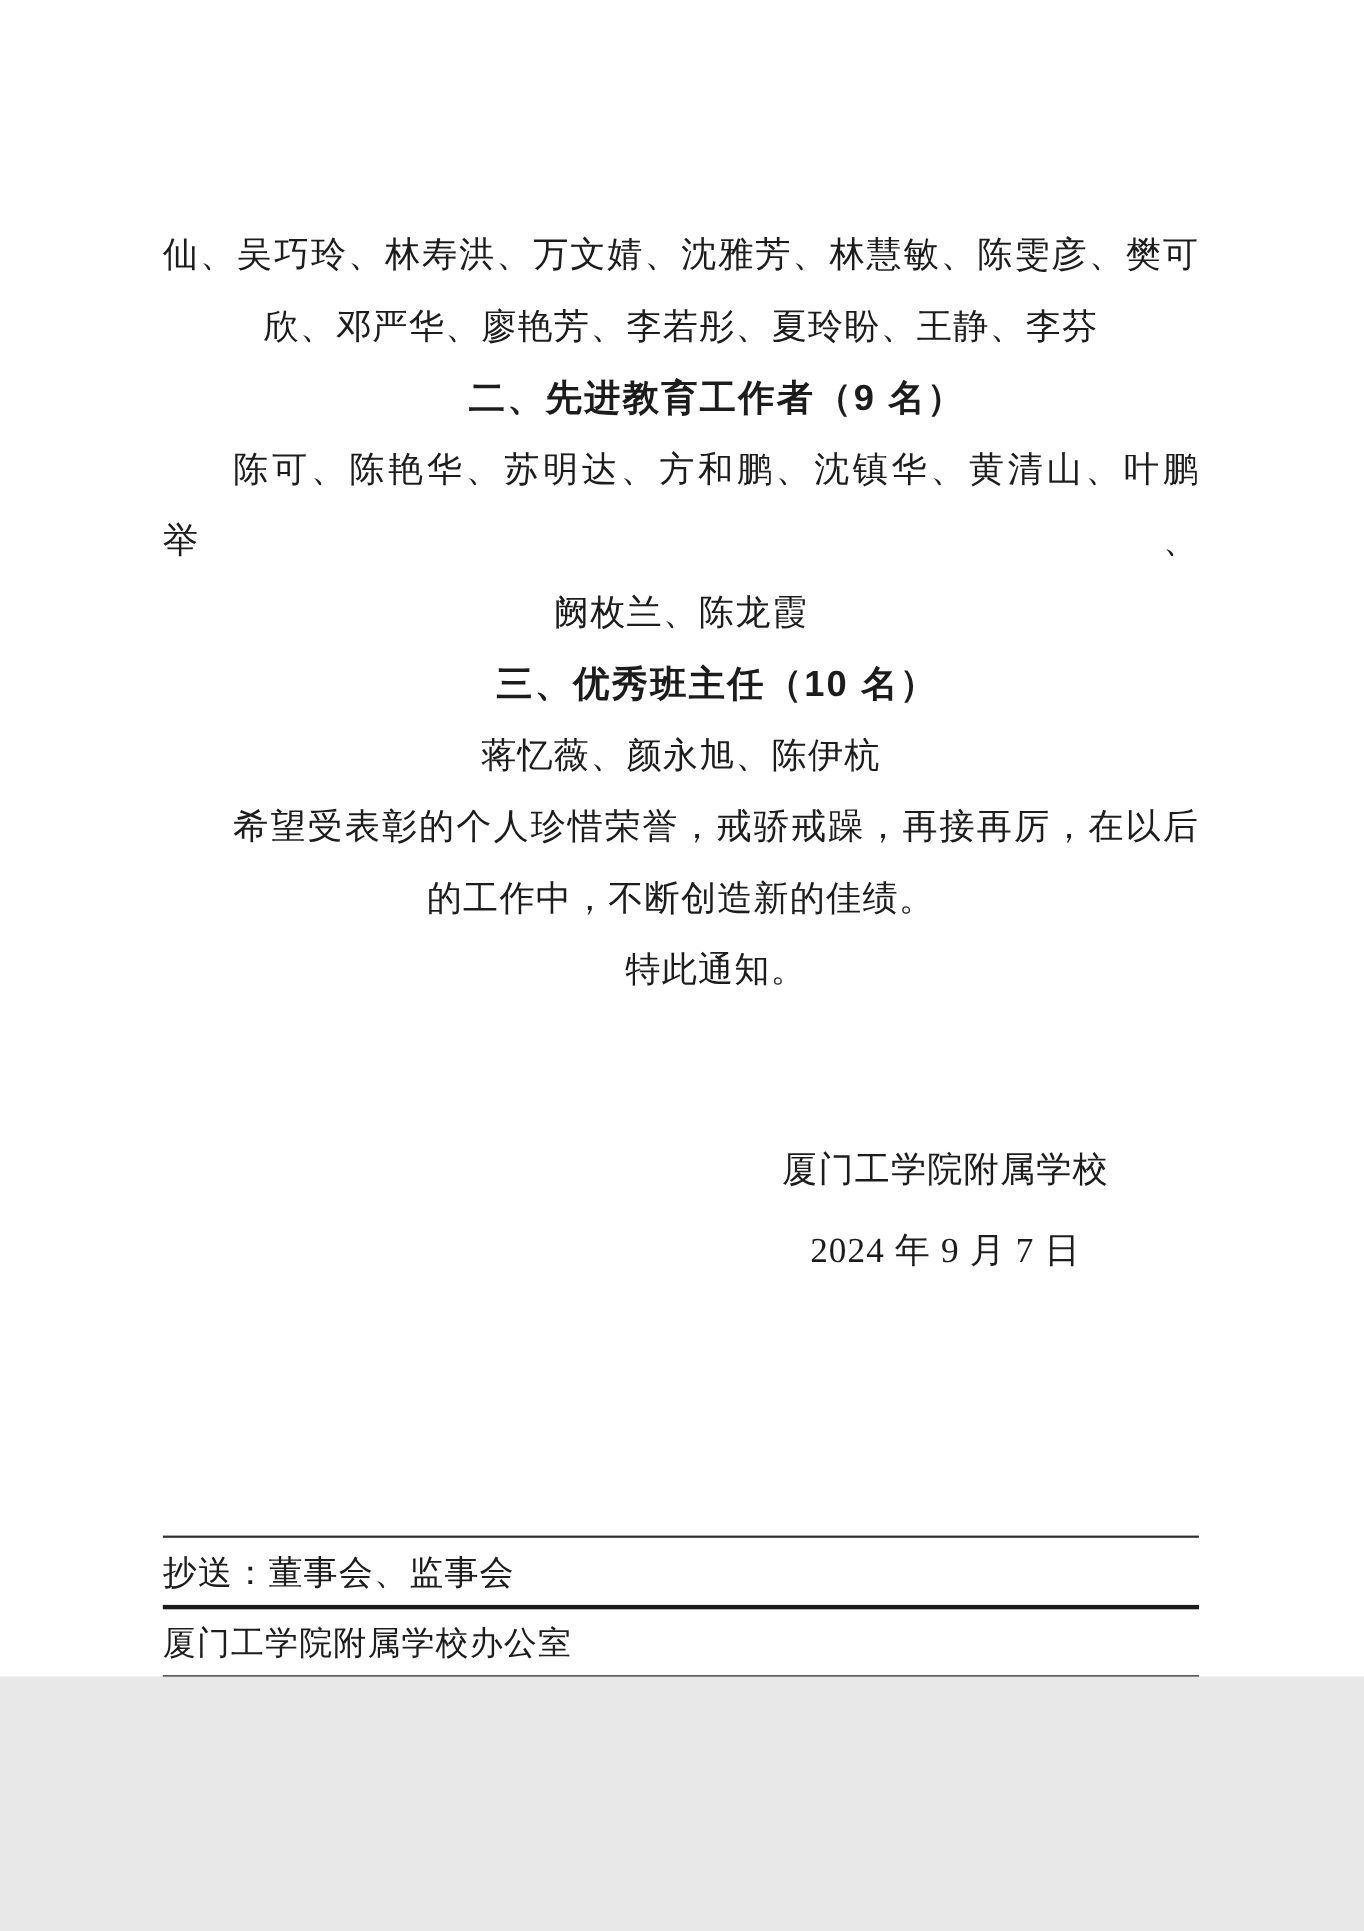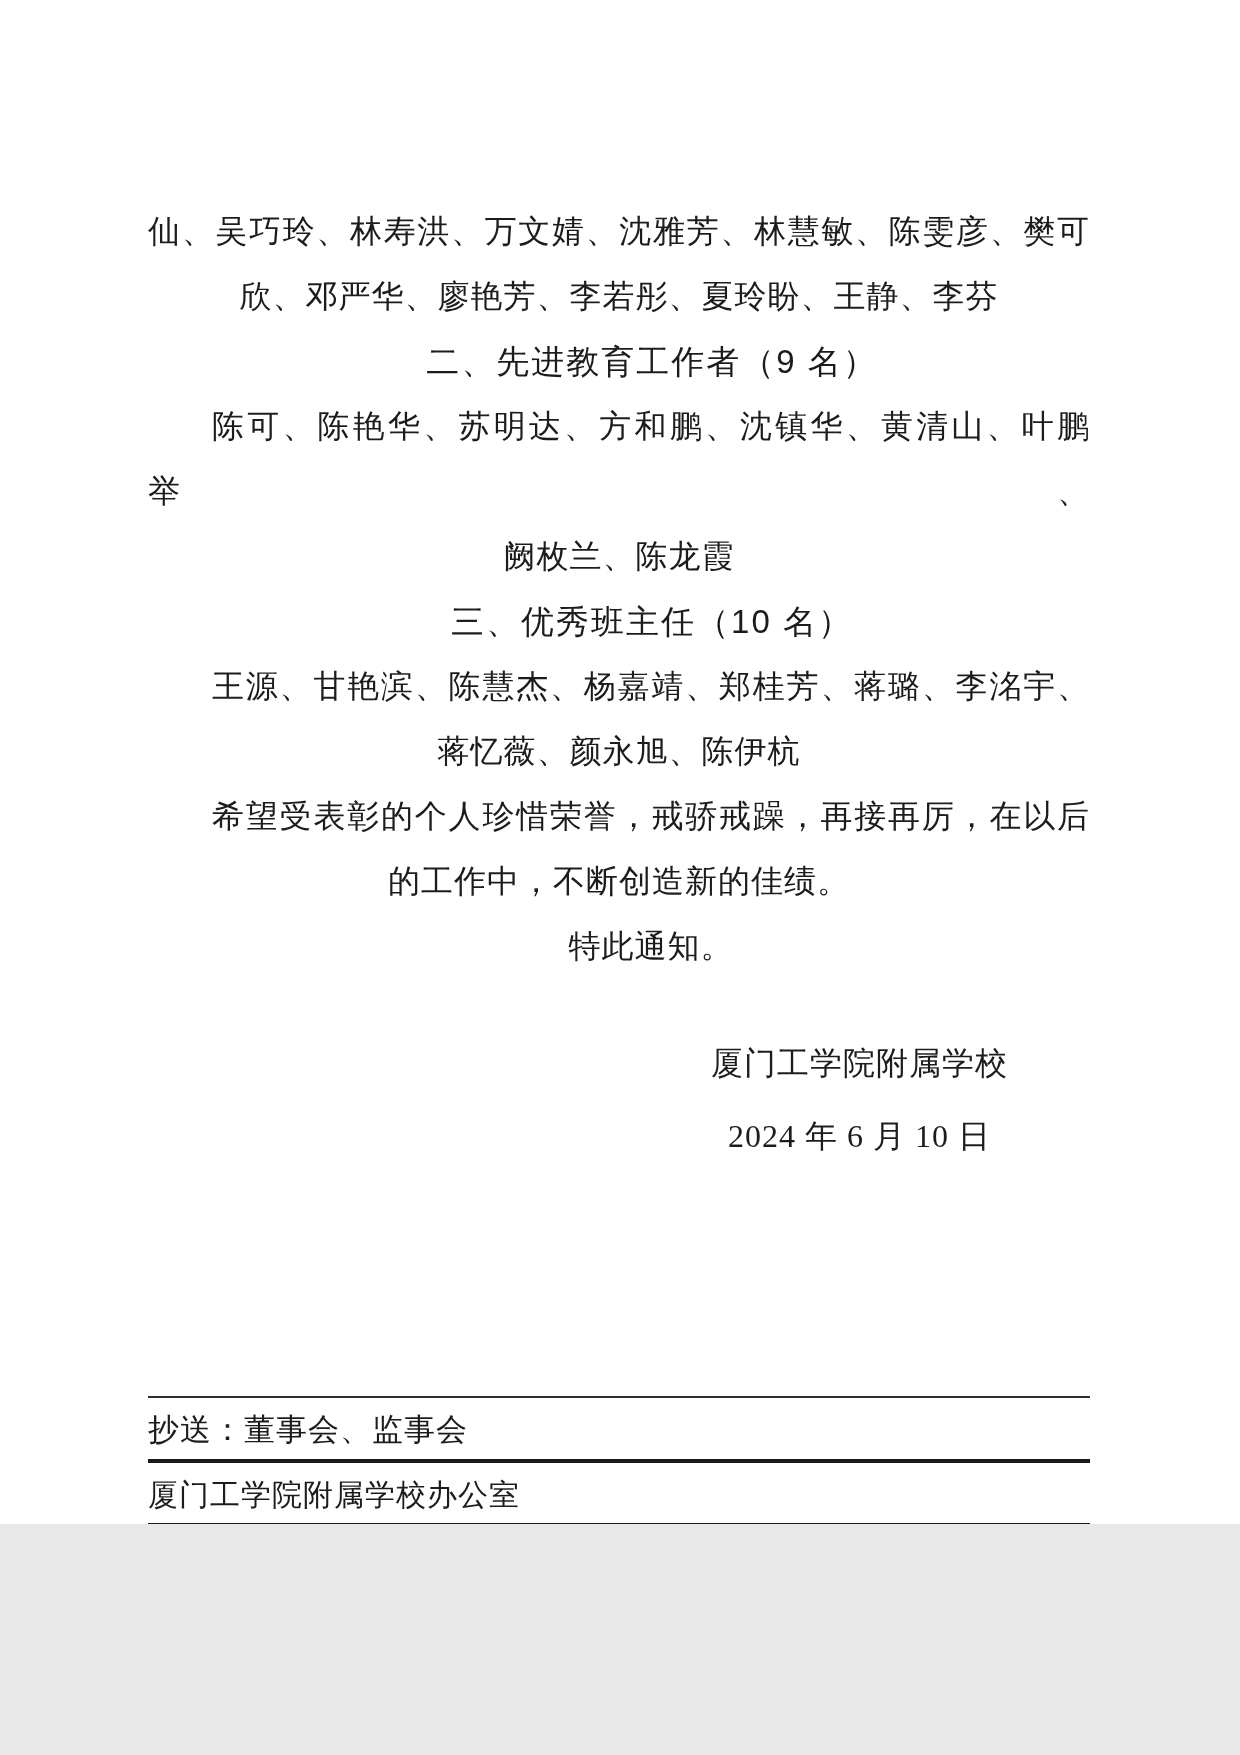--- a/index.html
+++ b/index.html
@@ -32,21 +32,21 @@
     text-align: center;
   }
   .line.indent { text-indent: 2em; }
   .line.justify {
     white-space: normal;
     text-align: justify;
     text-align-last: justify;
   }
   .line.heading {
     font-family: "Liberation Sans", "DejaVu Sans", sans-serif;
-    font-weight: normal;
+    font-weight: bold;
     font-size: 33px;
     letter-spacing: 2px;
   }
 
   
   .signature {
     position: absolute;
     top: 1027px;
     right: 232px;
     text-align: center;
@@ -102,30 +102,29 @@
 
 <div class="page">
 
   <div class="content">
     <p class="line justify">仙、吴巧玲、林寿洪、万文婧、沈雅芳、林慧敏、陈雯彦、樊可</p>
     <p class="line">欣、邓严华、廖艳芳、李若彤、夏玲盼、王静、李芬</p>
     <p class="line heading indent">二、先进教育工作者（9 名）</p>
     <p class="line justify indent">陈可、陈艳华、苏明达、方和鹏、沈镇华、黄清山、叶鹏举、</p>
     <p class="line">阙枚兰、陈龙霞</p>
     <p class="line heading indent">三、优秀班主任（10 名）</p>
-    <p class="line justify indent">王源、甘艳滨、陈慧杰、杨嘉靖、郑桂芳、蒋璐、李洺宇、</p>
     <p class="line">蒋忆薇、颜永旭、陈伊杭</p>
     <p class="line justify indent">希望受表彰的个人珍惜荣誉，戒骄戒躁，再接再厉，在以后</p>
     <p class="line">的工作中，不断创造新的佳绩。</p>
     <p class="line indent">特此通知。</p>
   </div>
 
   <div class="signature">
     <div>厦门工学院附属学校</div>
-    <div>2024 年 6 月 10 日</div>
+    <div>2024 年 9 月 7 日</div>
   </div>
 
   <div class="rule thin"></div>
 
   <div class="footer-cc">抄送：董事会、监事会</div>
 
   <div class="rule thick1"></div>
 
   <div class="footer-office-row">
     <span>厦门工学院附属学校办公室</span>

